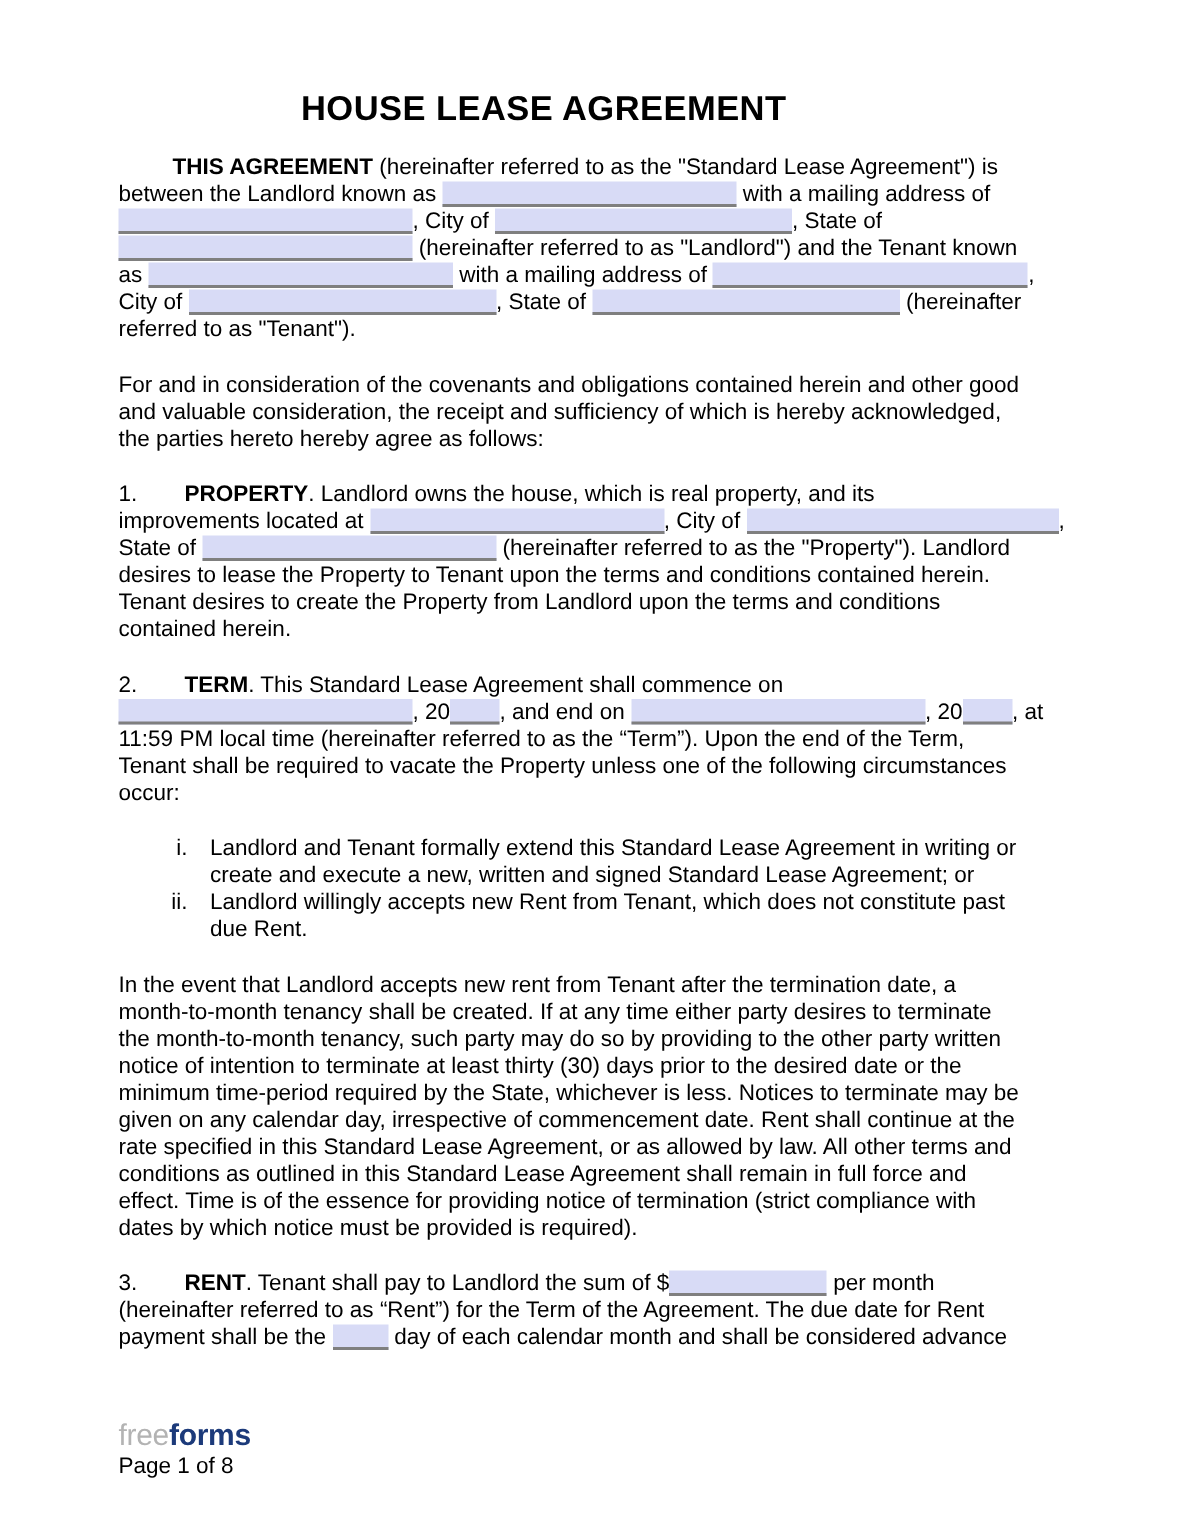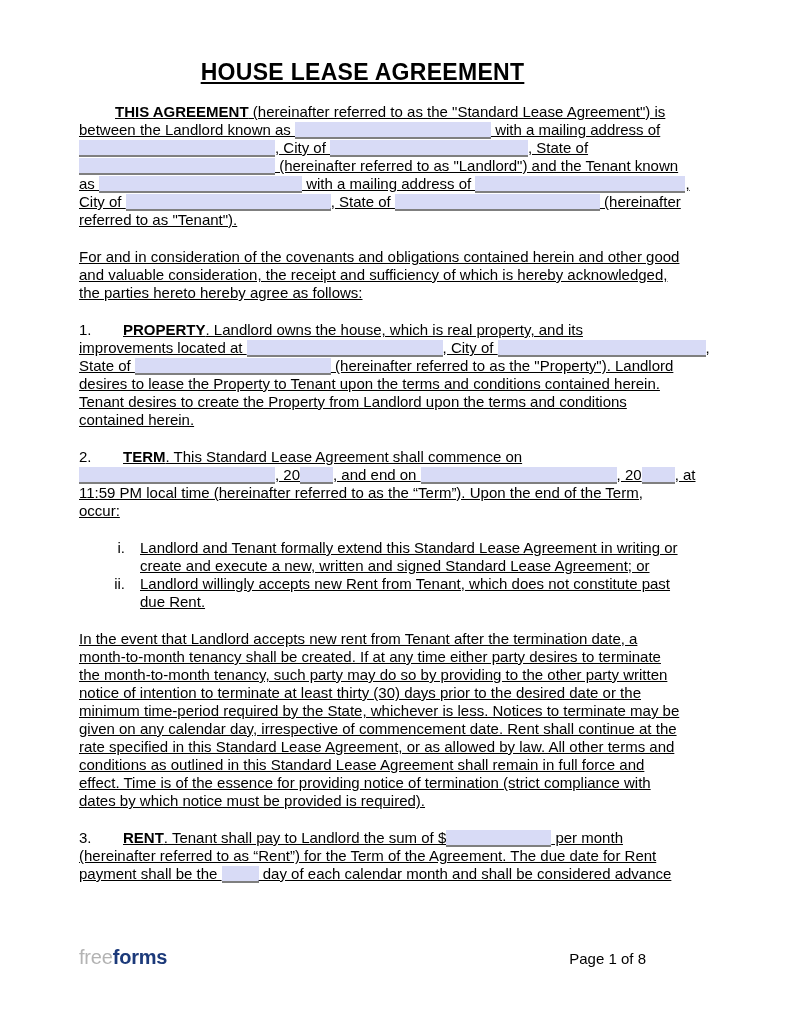--- a/index.html
+++ b/index.html
@@ -5,21 +5,20 @@
   html,body{margin:0;padding:0;background:#fff;}
   .page{
     position:relative;
     width:725px;height:1024px;
     background:#fff;
     box-sizing:border-box;
     padding:58px 79px 0 79px;
     font-family:"Liberation Sans","DejaVu Sans",sans-serif;
     color:#000;
     overflow:hidden;
-    text-decoration:underline;
   }
   h1.doc-title{
     margin:0 0 17px 0;
     font-size:23px;
     line-height:28px;
     font-weight:bold;
     text-align:center;
     letter-spacing:.3px;
   }
   .block{margin-top:19px;}
@@ -45,20 +44,21 @@
     vertical-align:-4px;
     background:var(--blank-fill,#d8dbf6);
     border-bottom:2px solid var(--blank-underline,#7f7f7f);
   }
   .footer{
     position:absolute;
     left:79px;right:79px;top:946px;
     display:flex;
     justify-content:space-between;
     align-items:baseline;
+    flex-direction:column;
   }
   .brand{font-size:20px;letter-spacing:-0.2px;}
   .brand .free{color:var(--logo-free,#b3b3b3);font-weight:400;}
   .brand .forms{color:var(--logo-forms,#1c3a7a);font-weight:700;}
   .pagenum{font-size:15px;color:#000;}
 </style>
 </head>
 <body>
 
 <div class="page">
@@ -84,20 +84,21 @@
         <div class="line"><span>improvements located at </span><span class="blank" style="width: 196px;"></span><span>, City of </span><span class="blank" style="width: 208px;"></span><span>,</span></div>
         <div class="line"><span>State of </span><span class="blank" style="width: 196px;"></span><span> (hereinafter referred to as the "Property"). Landlord</span></div>
         <div class="line"><span>desires to lease the Property to Tenant upon the terms and conditions contained herein.</span></div>
         <div class="line"><span>Tenant desires to create the Property from Landlord upon the terms and conditions</span></div>
         <div class="line"><span>contained herein.</span></div>
       </div>
       <div class="block">
         <div class="line"><span class="num">2.</span><b>TERM</b><span>. This Standard Lease Agreement shall commence on</span></div>
         <div class="line"><span class="blank" style="width: 196px;"></span><span>, 20</span><span class="blank" style="width: 33px;"></span><span>, and end on </span><span class="blank" style="width: 196px;"></span><span>, 20</span><span class="blank" style="width: 33px;"></span><span>, at</span></div>
         <div class="line"><span>11:59 PM local time (hereinafter referred to as the “Term”). Upon the end of the Term,</span></div>
+        <div class="line"><span>Tenant shall be required to vacate the Property unless one of the following circumstances</span></div>
         <div class="line"><span>occur:</span></div>
       </div>
       <div class="block">
         <div class="line li"><span class="marker">i.</span><span>Landlord and Tenant formally extend this Standard Lease Agreement in writing or</span></div>
         <div class="line li"><span>create and execute a new, written and signed Standard Lease Agreement; or</span></div>
         <div class="line li"><span class="marker">ii.</span><span>Landlord willingly accepts new Rent from Tenant, which does not constitute past</span></div>
         <div class="line li"><span>due Rent.</span></div>
       </div>
       <div class="block">
         <div class="line"><span>In the event that Landlord accepts new rent from Tenant after the termination date, a</span></div>

